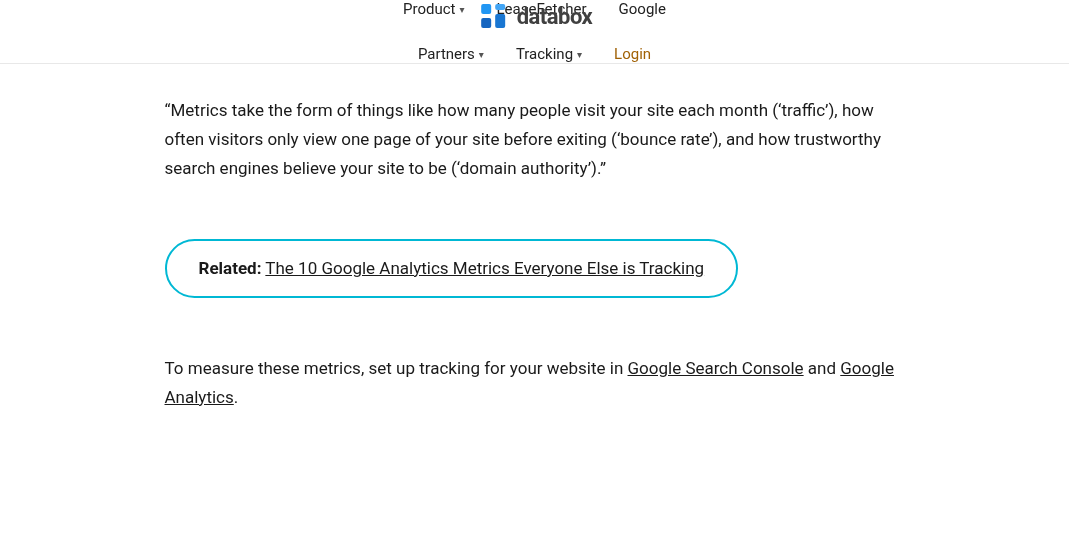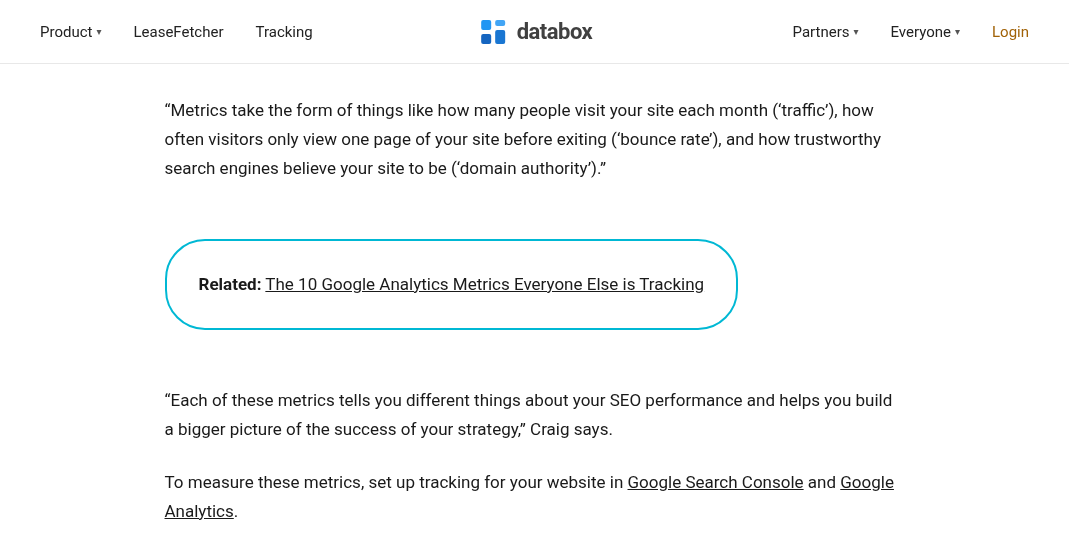--- a/index.html
+++ b/index.html
@@ -18,20 +18,21 @@
 
     
     nav {
       display: flex;
       align-items: center;
       justify-content: space-between;
       padding: 0 40px;
       height: 64px;
       border-bottom: 1px solid #e8e8e8;
       background: #fff;
+      flex-direction: column;
     }
 
     .nav-left {
       display: flex;
       align-items: center;
       gap: 32px;
     }
 
     .nav-item {
       font-size: 15px;
@@ -98,21 +99,21 @@
     .paragraph a, .inline-link {
       color: #1a1a1a;
       text-decoration: underline;
       cursor: pointer;
     }
 
     
     .related-box {
       border: 2px solid #00b8d4;
       border-radius: 40px;
-      padding: 30px 32px;
+      padding: 14px 32px;
       margin: 28px 0;
       display: inline-block;
     }
 
     .related-text {
       font-size: 17px;
       line-height: 1.6;
       color: #1a1a1a;
     }
 
@@ -138,41 +139,41 @@
 <nav>
   <div class="nav-left">
     <a class="nav-item">
       <span>Product</span>
       <span class="chevron">▾</span>
     </a>
     <a class="nav-item">
       <span>LeaseFetcher</span>
     </a>
     <a class="nav-item">
-      <span>Tracking</span>
+      <span>Google</span>
     </a>
   </div>
 
   <div class="nav-logo">
     <svg class="nav-logo-icon" viewBox="0 0 32 32" xmlns="http://www.w3.org/2000/svg">
       <rect x="4" y="4" width="10" height="10" rx="2" fill="#2196F3"></rect>
       <rect x="18" y="4" width="10" height="6" rx="2" fill="#42A5F5"></rect>
       <rect x="4" y="18" width="10" height="10" rx="2" fill="#1565C0"></rect>
       <rect x="18" y="14" width="10" height="14" rx="2" fill="#1976D2"></rect>
     </svg>
     <span class="nav-logo-text">databox</span>
   </div>
 
   <div class="nav-right">
     <a class="nav-item">
       <span>Partners</span>
       <span class="chevron">▾</span>
     </a>
     <a class="nav-item">
-      <span>Everyone</span>
+      <span>Tracking</span>
       <span class="chevron">▾</span>
     </a>
     <span class="nav-login">Login</span>
   </div>
 </nav>
 
 <div class="content-area">
 
 
   <p class="paragraph">
@@ -181,21 +182,18 @@
 
   <div style="margin: 28px 0;">
     <div class="related-box">
       <span class="related-text">
         <strong>Related:</strong>
         <a>The 10 Google Analytics Metrics Everyone Else is Tracking</a>
       </span>
     </div>
   </div>
 
-  <p class="paragraph">
-    “Each of these metrics tells you different things about your SEO performance and helps you build a bigger picture of the success of your strategy,” Craig says.
-  </p>
 
   <p class="paragraph">
     To measure these metrics, set up tracking for your website in <a class="bottom-link">Google Search Console</a> and <a class="bottom-link">Google Analytics</a>.
   </p>
 
 </div>
 
 </body></html>

